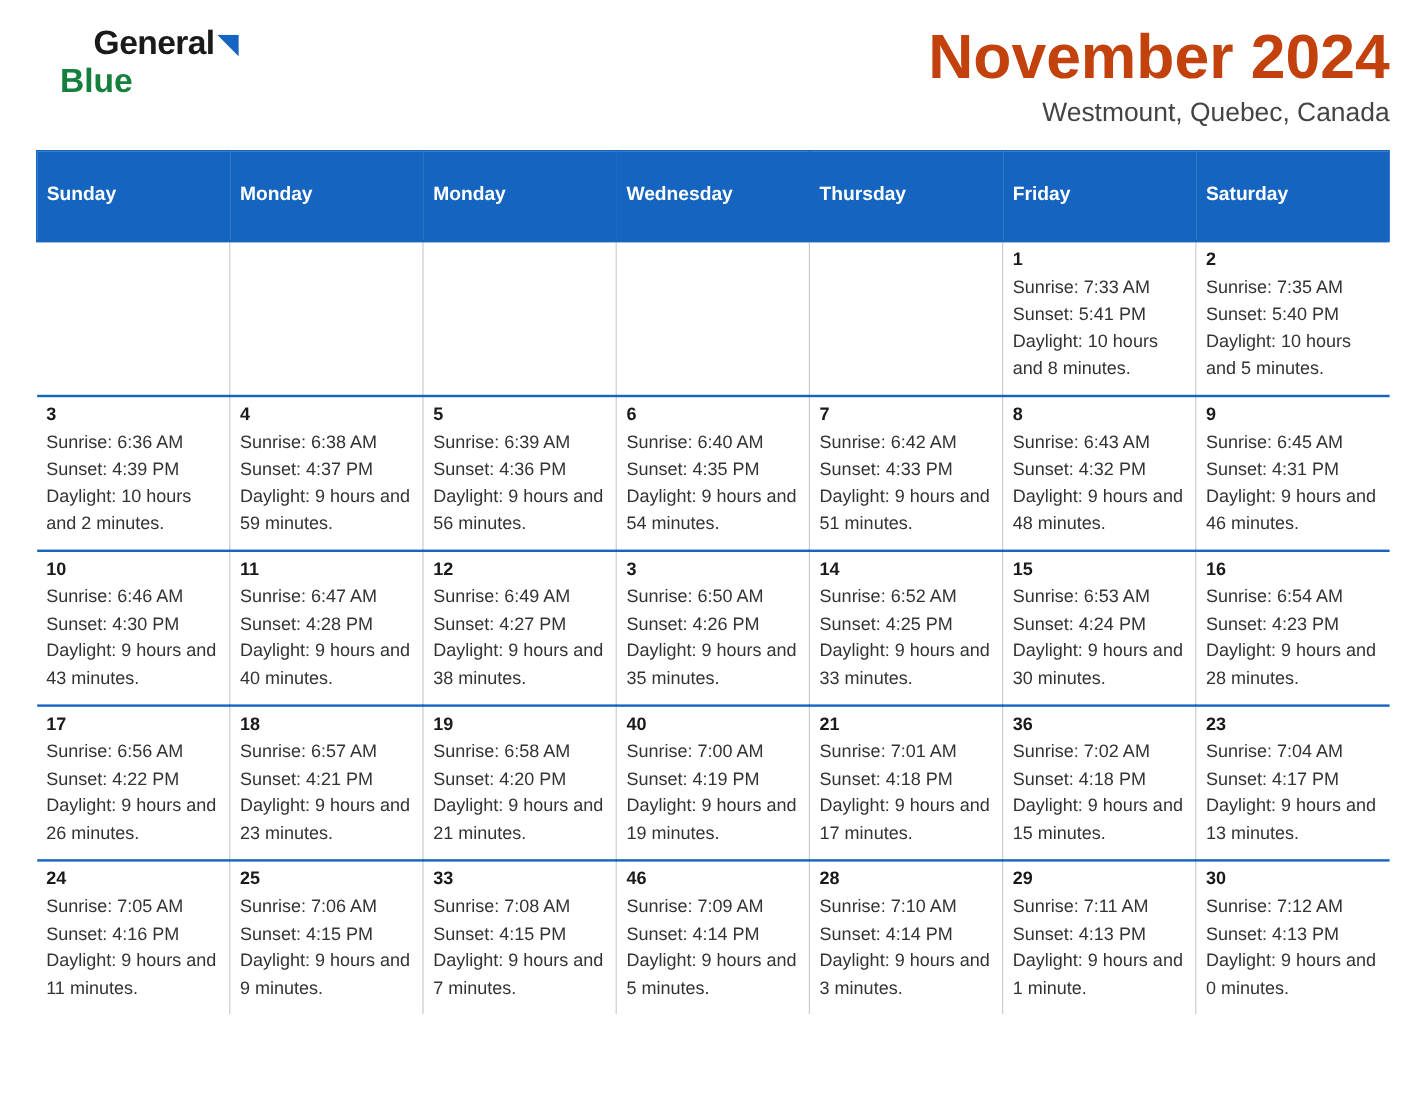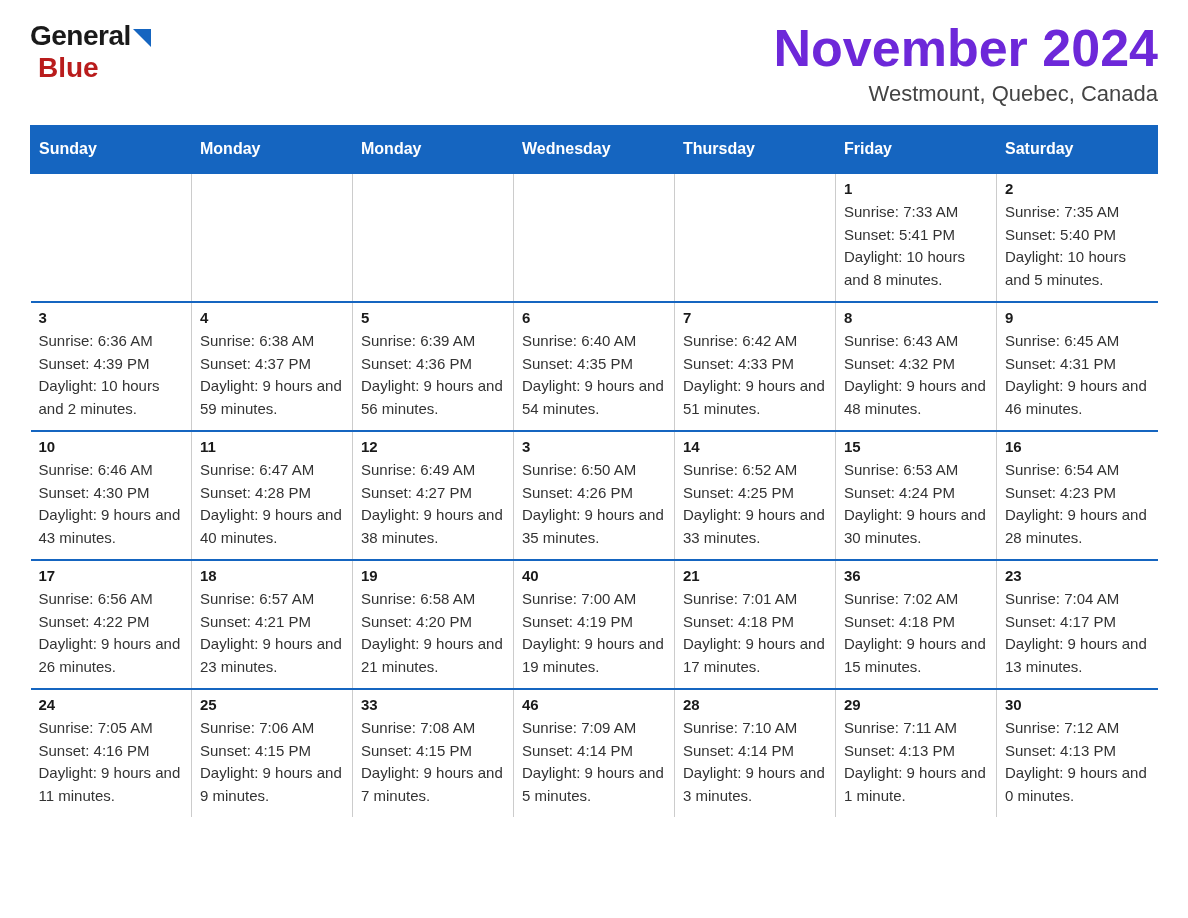--- a/index.html
+++ b/index.html
@@ -24,51 +24,52 @@
     }
     .logo-general {
       font-size: 28px;
       font-weight: bold;
       color: #1a1a1a;
       letter-spacing: -0.5px;
     }
     .logo-top-row {
       display: flex;
       align-items: center;
+      margin-left: 48px;
     }
     .logo-bottom-row {
       display: flex;
       align-items: center;
       margin-left: 8px;
     }
     .title-block {
       text-align: right;
     }
     .calendar-title {
       font-size: 52px;
       font-weight: bold;
-      color: #6d28d9;
+      color: #c2410c;
       line-height: 1.1;
     }
     .calendar-subtitle {
       font-size: 22px;
       color: #444;
       margin-top: 4px;
     }
     .calendar {
       width: 100%;
       border-collapse: collapse;
       table-layout: fixed;
     }
     .calendar thead tr th {
       background-color: #1565c0;
       color: #fff;
       font-size: 16px;
       font-weight: bold;
-      padding: 14px 8px;
+      padding: 28px 8px;
       text-align: left;
       border: 1px solid #1565c0;
     }
     .calendar tbody tr {
       border-top: 2px solid #1565c0;
     }
     .calendar tbody tr td {
       vertical-align: top;
       padding: 6px 8px 10px 8px;
       border: none;
@@ -102,21 +103,21 @@
 <div class="header">
   <div class="logo">
     <div class="logo-top-row">
       <span class="logo-general">General</span>
 
       <svg width="18" height="18" viewBox="0 0 18 18" style="margin-left:2px;margin-top:4px;">
         <polygon points="0,0 18,0 18,18" fill="#1565c0"></polygon>
       </svg>
     </div>
     <div class="logo-bottom-row">
-      <span style="font-size:28px;font-weight:bold;color:#b91c1c;">Blue</span>
+      <span style="font-size:28px;font-weight:bold;color:#15803d;margin-left:12px;">Blue</span>
     </div>
   </div>
   <div class="title-block">
     <div class="calendar-title">November 2024</div>
     <div class="calendar-subtitle">Westmount, Quebec, Canada</div>
   </div>
 </div>
 
 <table class="calendar">
   <thead>

